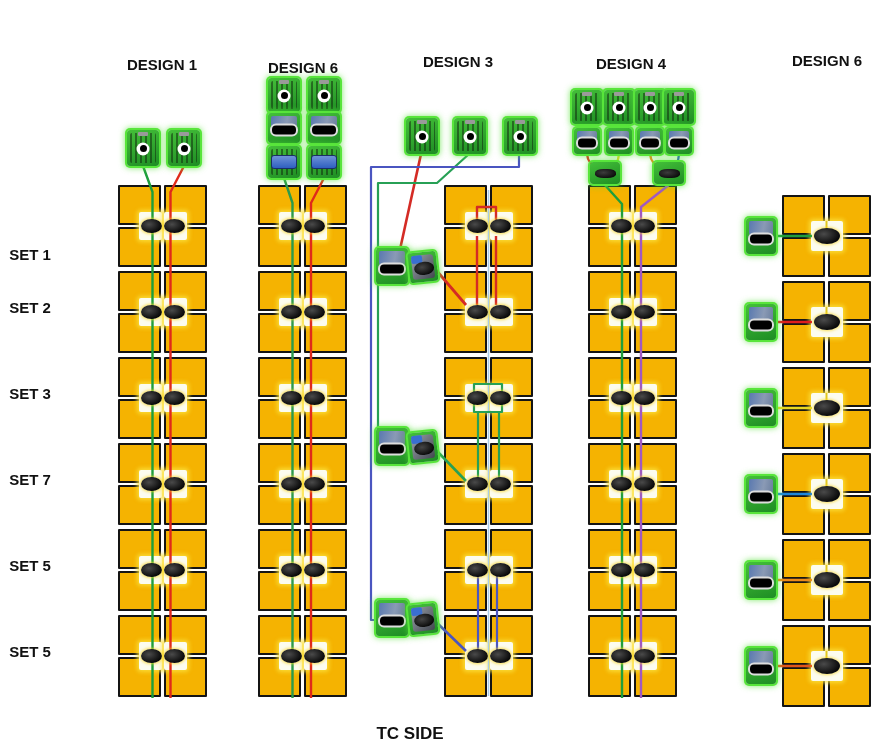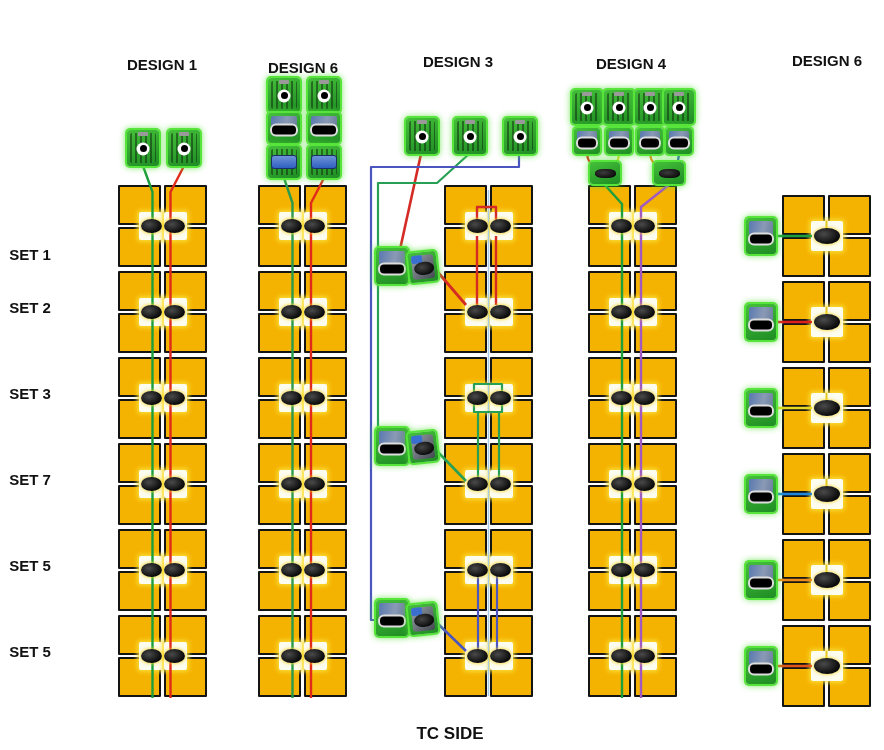--- a/index.html
+++ b/index.html
@@ -490,14 +490,14 @@
       <div class="hdr" style="left: 458px; top: 53px;">DESIGN 3</div>
       <div class="hdr" style="left: 631px; top: 55px;">DESIGN 4</div>
       <div class="hdr" style="left: 827px; top: 52px;">DESIGN 6</div>
       <div class="setlbl" style="left: 30px; top: 200px; margin-top: 46px;">SET 1</div>
       <div class="setlbl" style="left: 30px; top: 299px;">SET 2</div>
       <div class="setlbl" style="left: 30px; top: 385px;">SET 3</div>
       <div class="setlbl" style="left: 30px; top: 471px;">SET 7</div>
       <div class="setlbl" style="left: 30px; top: 557px;">SET 5</div>
       <div class="setlbl" style="left: 30px; top: 643px;">SET 5</div>
     </div>
-  <div class="ttl" style="left:410px;top:724px;margin-left:40px;">TC SIDE</div>
+  <div class="ttl" style="left:410px;top:724px;">TC SIDE</div>
 </div>
 
 </body></html>

